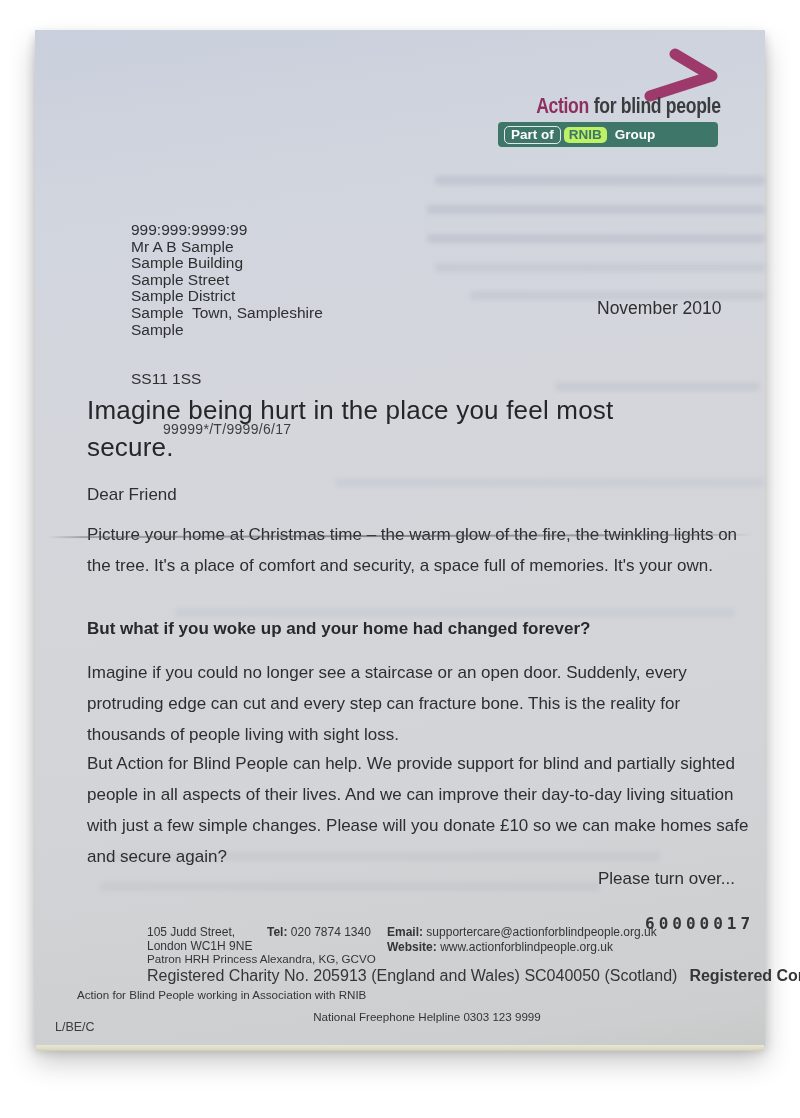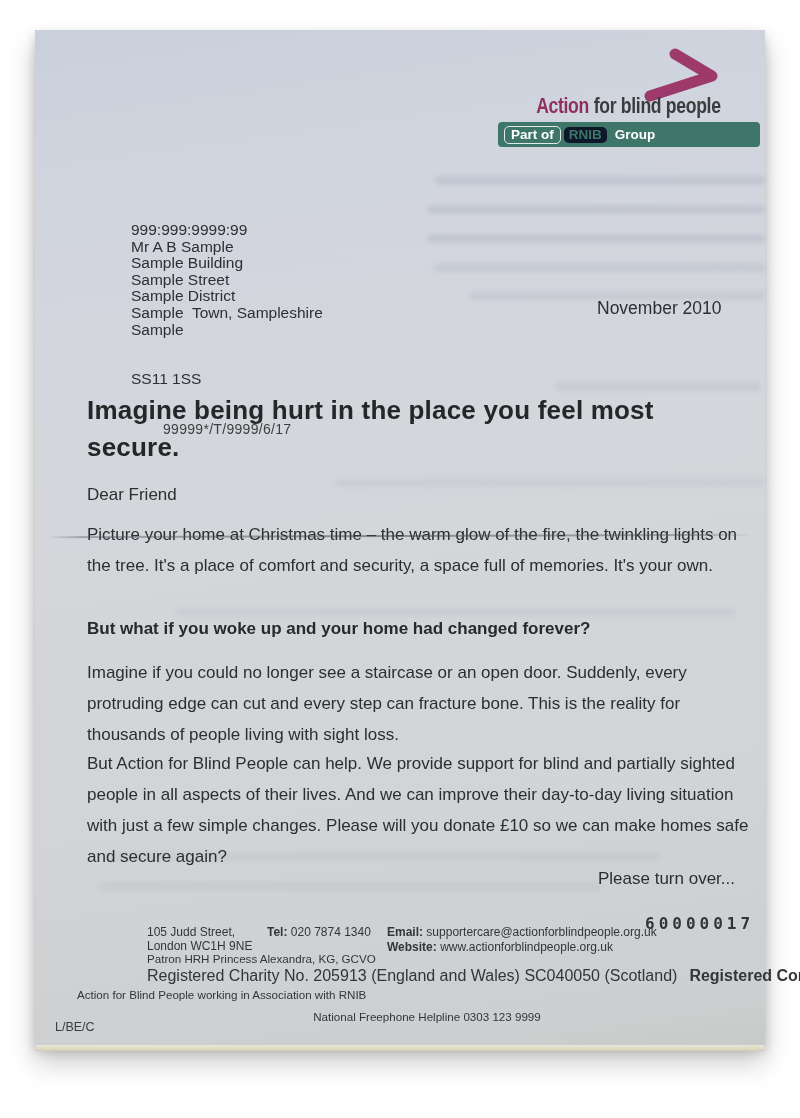--- a/index.html
+++ b/index.html
@@ -22,35 +22,35 @@
   .ghost { position:absolute; height:9px; border-radius:4px;
     background: rgba(104,115,140,0.14); filter: blur(2.2px); }
   .ghost.f1 { background: rgba(104,115,140,0.10); }
   .ghost.f2 { background: rgba(104,115,140,0.07); }
   
   .arrow-svg { position:absolute; left:607px; top:17px; }
   .brand { position:absolute; top:63px; right:44px; font-size:22px; font-weight:bold;
     color:#3a3c3e; letter-spacing:-0.4px; white-space:nowrap;
     transform:scaleX(0.8); transform-origin:100% 50%; }
   .brand .accent { color:#8f2f5f; margin-right:6px; }
-  .banner { position:absolute; left:463px; top:92px; width:262px; height:25px;
+  .banner { position:absolute; left:463px; top:92px; width:220px; height:25px;
     background:#3e7669; border-radius:4px; display:flex; align-items:center;
     padding:0 6px; box-sizing:border-box; color:#fff; font-size:13.5px; font-weight:bold; }
   .banner .partof { border:1.5px solid rgba(255,255,255,0.85); border-radius:5px; padding:0px 6px 1px; }
-  .banner .rnib { background:#0f172a; color:#3e7669; border-radius:5px; padding:0px 5px 1px; margin-left:3px; }
+  .banner .rnib { background:#bef264; color:#3e7669; border-radius:5px; padding:0px 5px 1px; margin-left:3px; }
   .banner .group { margin-left:8px; }
   
   .address { position:absolute; left:96px; top:192px; font-size:15.5px; line-height:16.6px; color:#2d2f31; }
   .address span { display:block; white-space:pre-wrap; }
   .postcode-row { display:flex; align-items:baseline; }
   .mail-code { font-size:14px; margin-left:32px; color:#3c3e40; letter-spacing:0.3px; }
   .date { position:absolute; left:562px; top:268px; font-size:17.5px; color:#2d2f31; }
   
   .headline { position:absolute; left:52px; top:362px; width:575px;
-    font-size:26px; line-height:37px; font-weight:bold; color:#242628; letter-spacing:0.2px; }
+    font-size:26px; line-height:37px; font-weight:normal; color:#242628; letter-spacing:0.2px; }
   .salutation { position:absolute; left:52px; top:455px; font-size:17px; color:#2d2f31; }
   .para { position:absolute; left:52px; width:662px; font-size:17px; line-height:31px; color:#2c2e30; }
   .p1 { top:489px; }
   .pq { top:583px; font-weight:bold; color:#28292b; }
   .p2 { top:627px; }
   .p3 { top:718px; }
   .turnover { position:absolute; right:30px; top:839px; font-size:17px; color:#2c2e30; }
   .crease { position:absolute; left:12px; top:505px; width:706px; height:2px;
     transform:rotate(-0.2deg); filter:blur(0.3px);
     background: linear-gradient(90deg, rgba(80,85,92,0) 0%, rgba(80,85,92,0.40) 5%,

